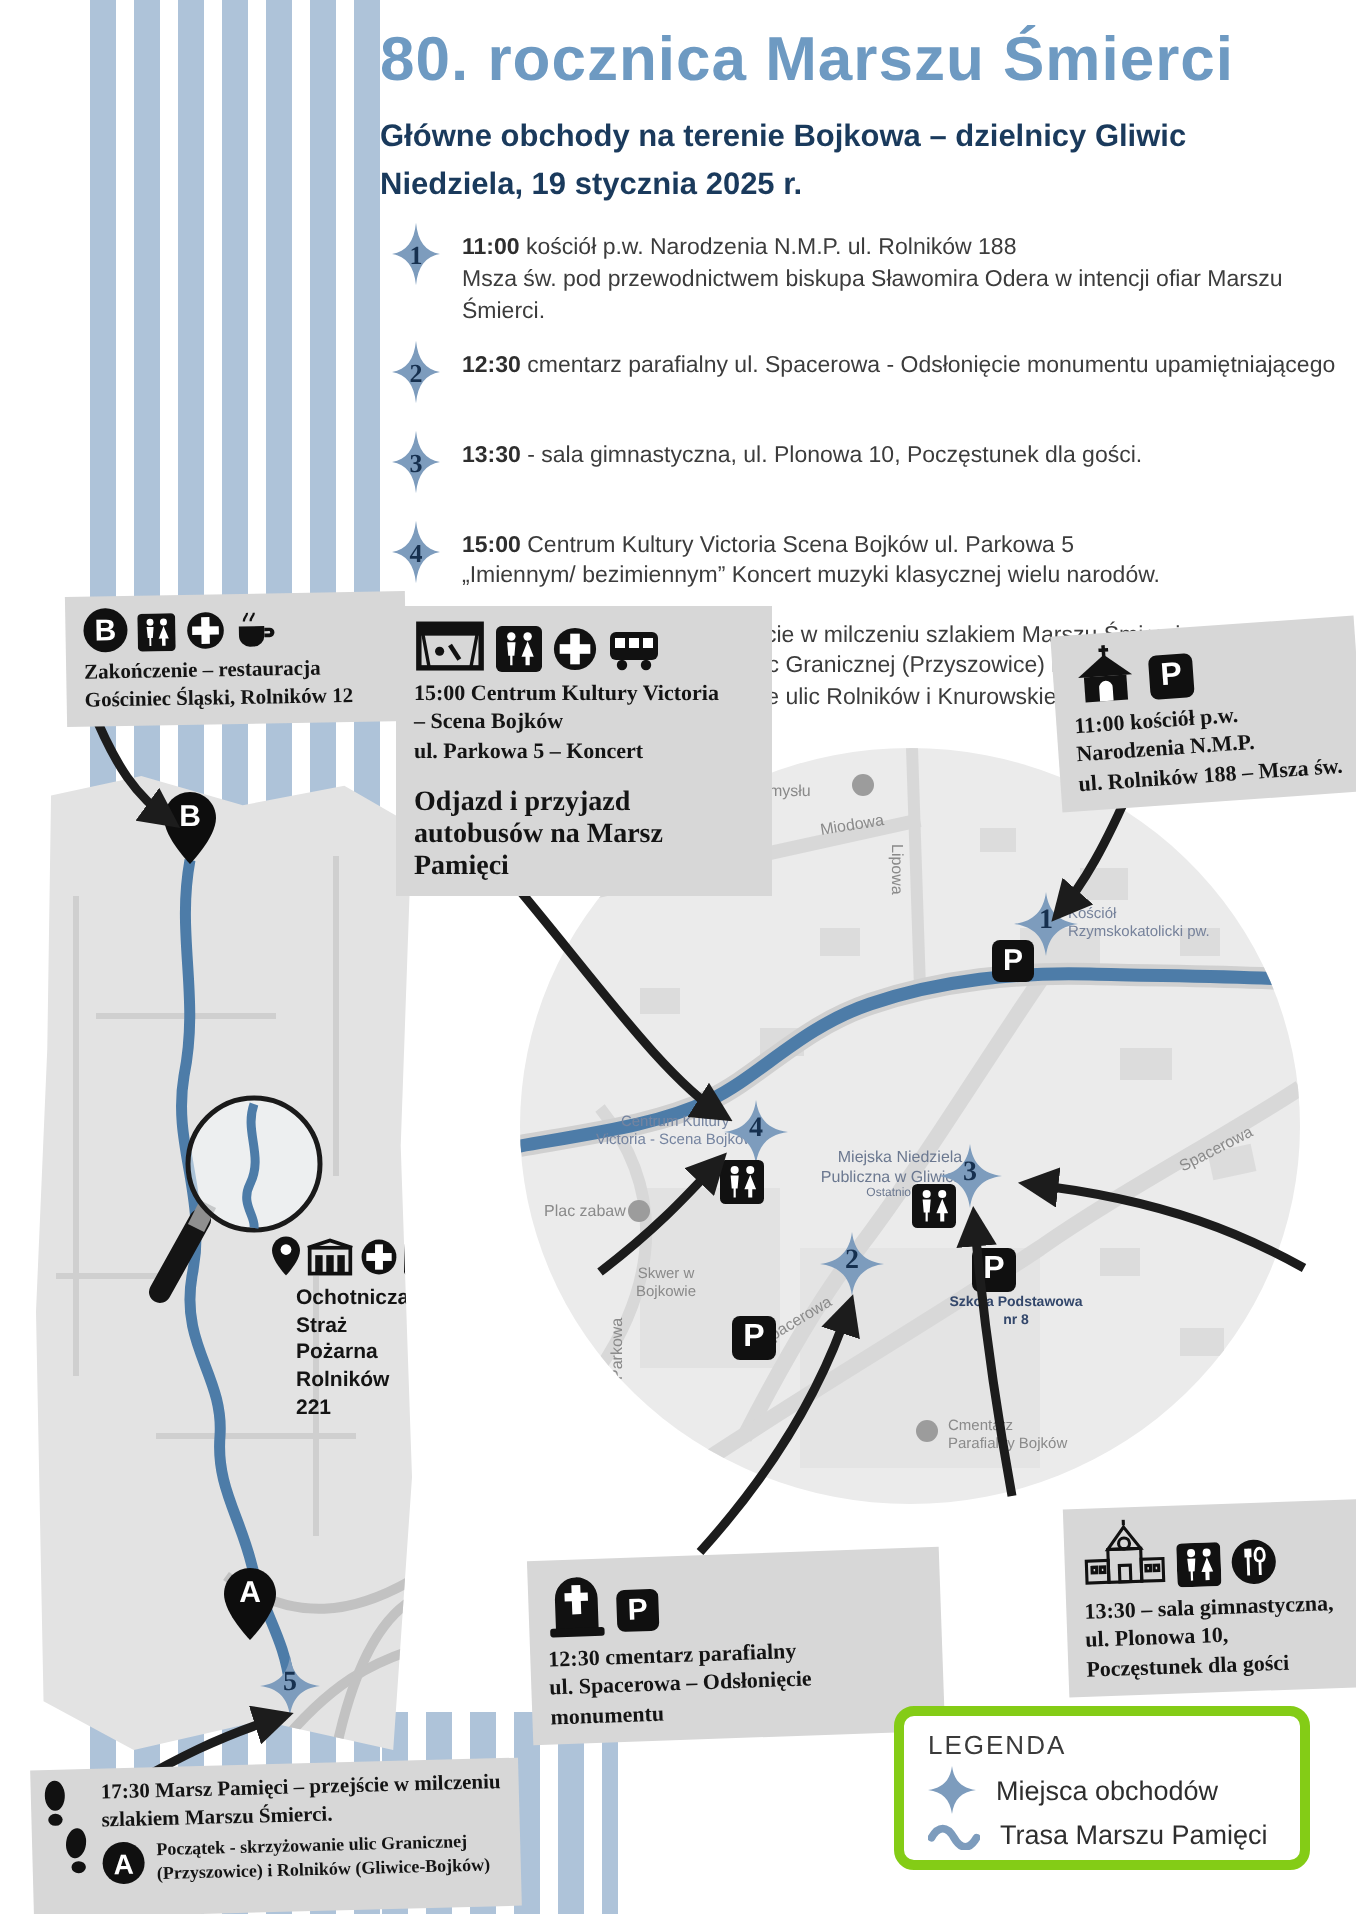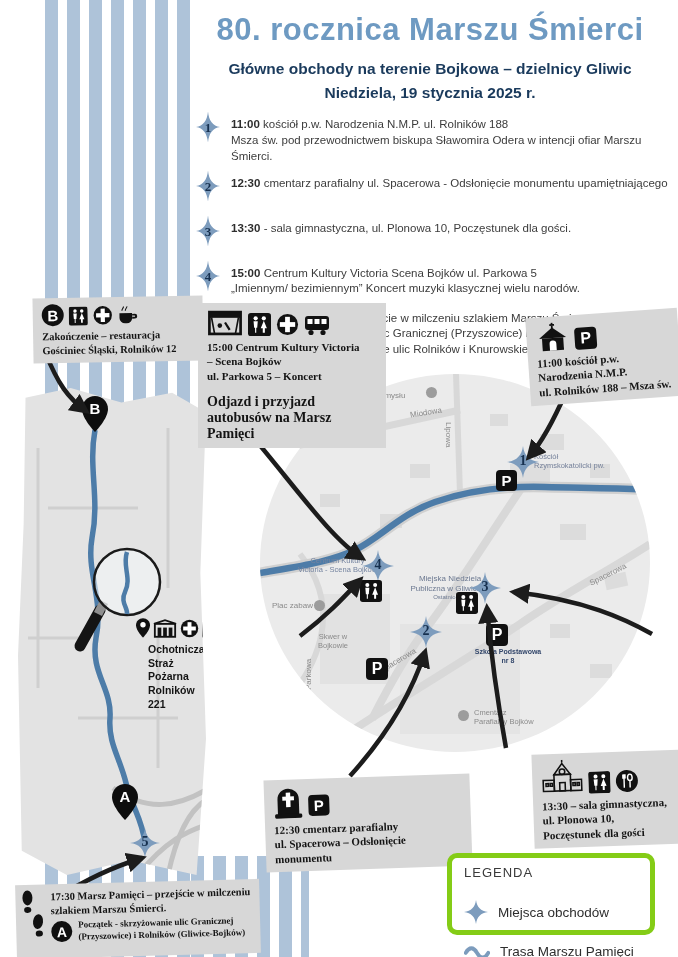--- a/index.html
+++ b/index.html
@@ -1,20 +1,20 @@
 <!DOCTYPE html>
 <html><head>
 <meta charset="utf-8">
 <style>
   html,body{margin:0;padding:0;background:#fff;}
   .poster{position:relative;width:678px;height:957px;background:#fff;overflow:hidden;
           font-family:"Liberation Sans",sans-serif;}
   .stripes{position:absolute;background:repeating-linear-gradient(90deg,#aec3d9 0 13px,#ffffff 13px 22px);z-index:1;}
   
-  .hdr{position:absolute;left:190px;top:12px;width:480px;text-align:center;z-index:3;}
+  .hdr{position:absolute;left:190px;top:12px;width:480px;z-index:3;}
   .title{font-size:31px;font-weight:bold;color:#6e9ac2;letter-spacing:.5px;}
   .sub{font-size:15.5px;font-weight:bold;color:#1a3a5c;margin-top:9px;line-height:1.55;}
   
   .sched{position:absolute;left:196px;top:117px;width:478px;z-index:3;}
   .srow{display:flex;gap:9px;margin-bottom:11px;}
   .sstar{flex:0 0 26px;position:relative;height:34px;}
   .sstar svg{position:absolute;left:0;top:-2px;transform:scaleY(1.3);}
   .snum{position:absolute;left:0;top:3px;width:24px;text-align:center;
         font:bold 13px "Liberation Serif",serif;color:#16304f;}
   .stxt{font-size:11.5px;color:#3c3c3c;line-height:1.38;}
@@ -40,21 +40,21 @@
   .pin .pl{position:absolute;left:0;top:4px;width:26px;text-align:center;color:#fff;
            font:bold 15px "Liberation Sans",sans-serif;}
   .star{position:absolute;z-index:5;}
   .star .mn{position:absolute;left:0;top:6px;width:100%;text-align:center;
             font:bold 14px "Liberation Serif",serif;color:#16304f;}
   .arrows{position:absolute;inset:0;z-index:4;pointer-events:none;}
   
   .legend{position:absolute;left:447px;top:853px;width:208px;height:82px;background:#fff;
           border:5px solid #84cc16;border-radius:10px;z-index:7;padding:7px 12px;box-sizing:border-box;}
   .leg-title{font-size:13px;color:#3a3a3a;letter-spacing:1px;}
-  .leg-row{display:flex;align-items:center;gap:10px;margin-top:20px;font-size:13.5px;color:#2e2e2e;}
+  .leg-row{display:flex;align-items:center;gap:10px;margin-top:3px;font-size:13.5px;color:#2e2e2e;}
 </style>
 </head>
 <body>
 
 <div class="poster">
 
   <div class="stripes" style="left:45px;top:0;width:146px;height:957px;"></div>
   <div class="stripes" style="left:191px;top:856px;width:118px;height:101px;"></div>
 
   <div class="hdr">

